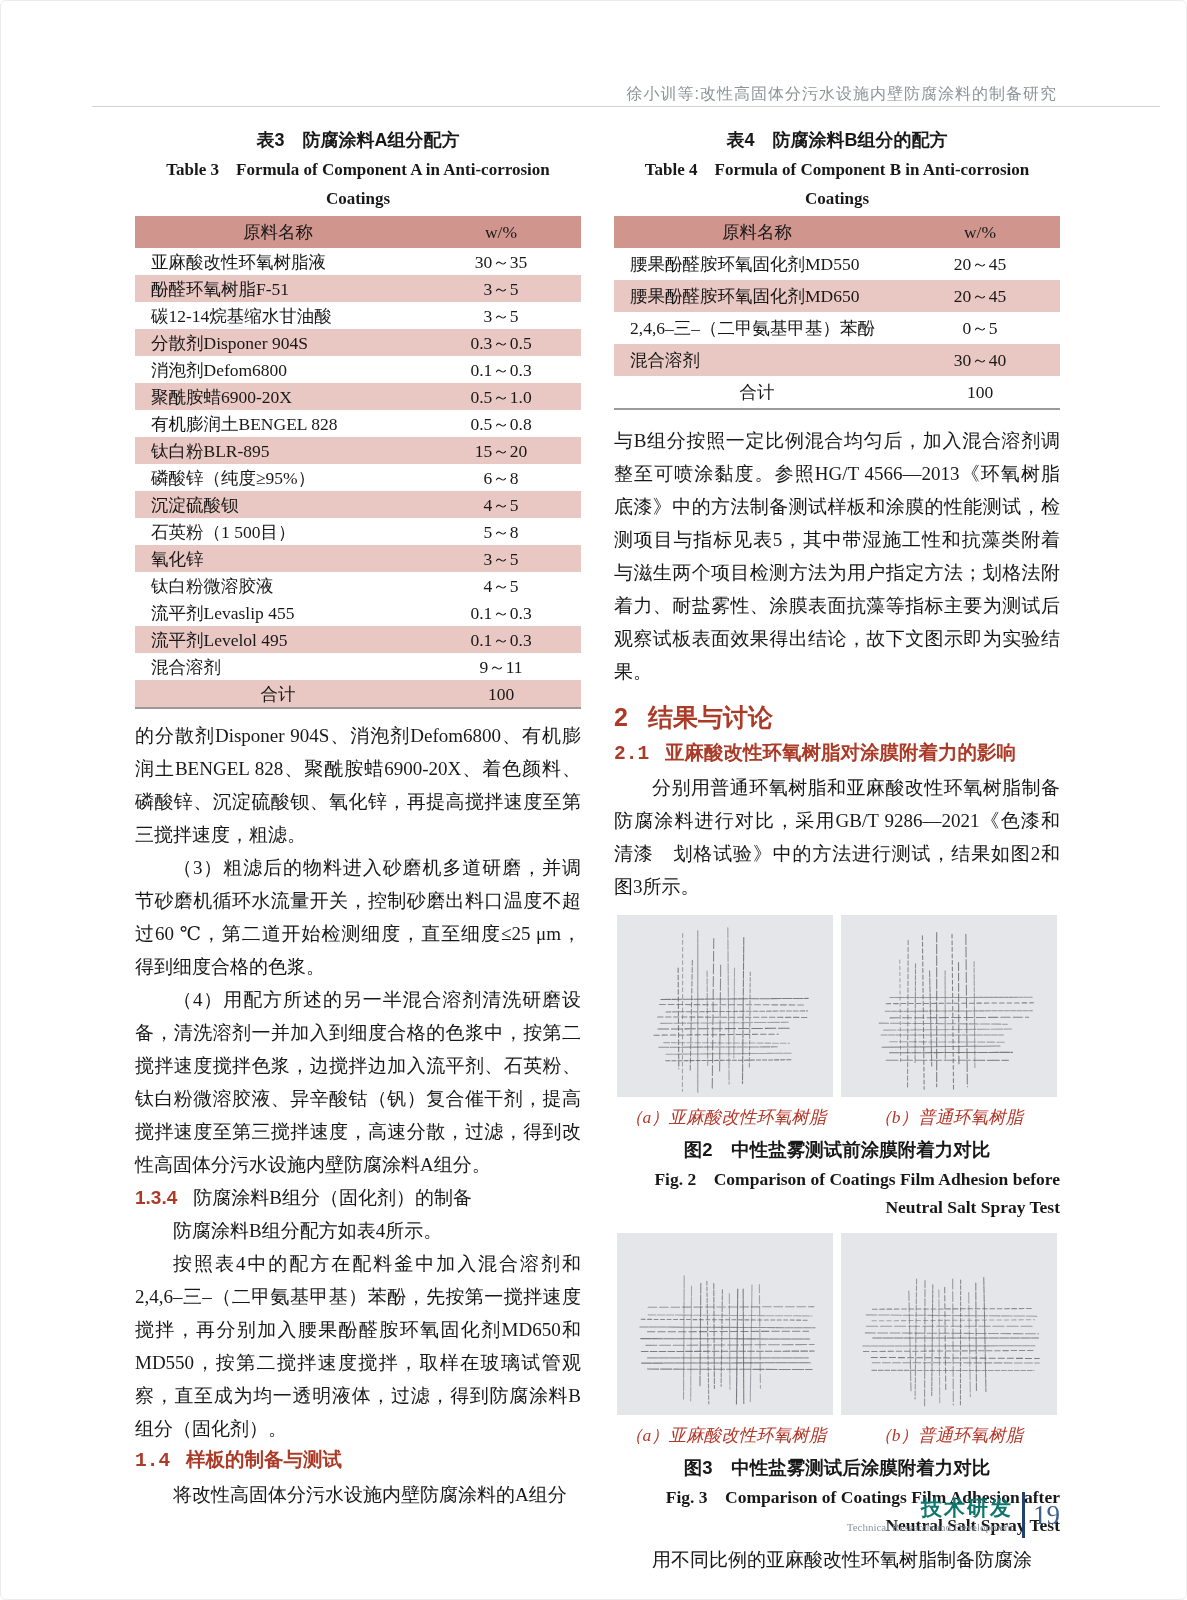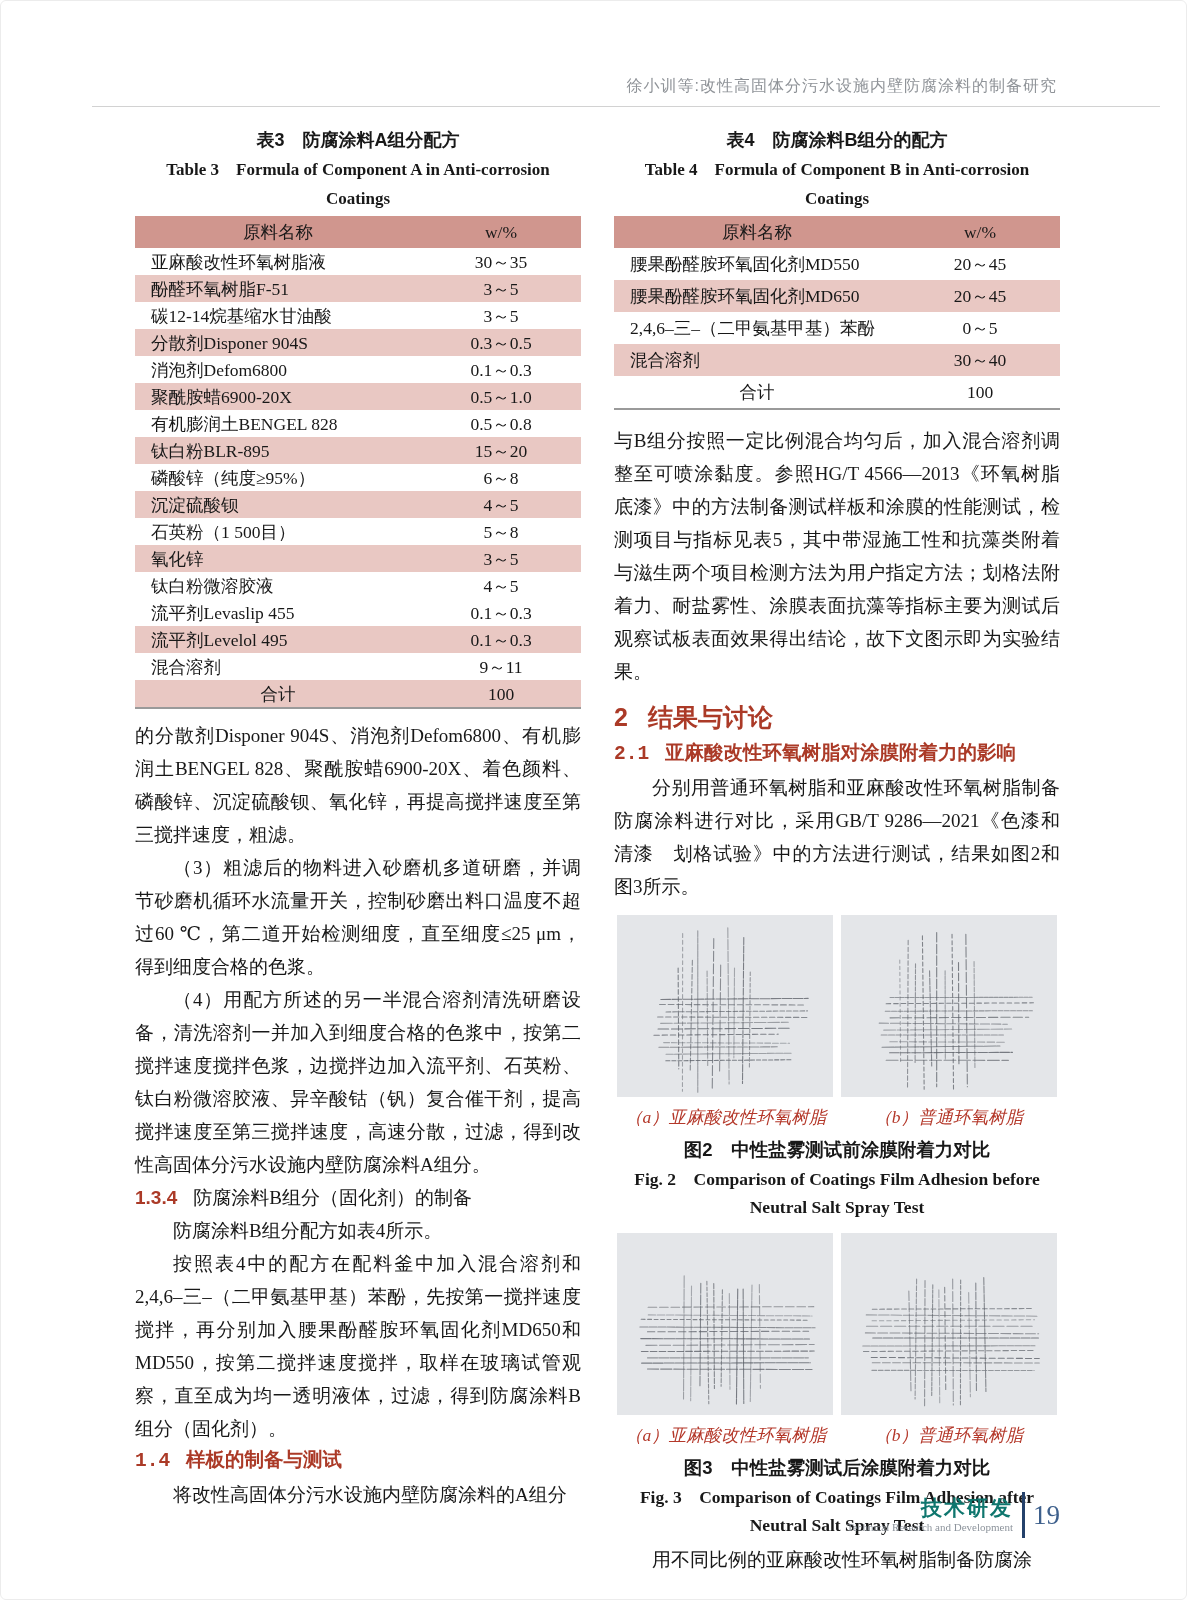--- a/index.html
+++ b/index.html
@@ -5,21 +5,21 @@
   html,body{margin:0;padding:0;}
   body{
     width:1187px;height:1600px;position:relative;background:#ffffff;
     font-family:"Liberation Serif","DejaVu Serif",serif;color:#181818;
     overflow:hidden;
   }
   .page-frame{position:absolute;inset:0;border:1px solid #ececec;border-radius:6px;pointer-events:none;}
 
   
   .running-head{
-    position:absolute;top:76px;right:130px;
+    position:absolute;top:84px;right:130px;
     font-family:"Liberation Sans","DejaVu Sans",sans-serif;
     font-size:16px;color:#8f9398;letter-spacing:1px;
   }
   .head-rule{position:absolute;top:106px;left:92px;width:1068px;height:1px;background:#d2d2d2;}
 
   
   .columns{position:absolute;top:126px;left:135px;width:925px;display:flex;gap:33px;}
   .col{width:446px;}
 
   
@@ -58,21 +58,21 @@
   
   .figure{margin-top:12px;}
   .fig-photos{display:flex;gap:8px;justify-content:center;}
   .photo{width:216px;height:182px;background:#e4e6e9;}
   .photo svg{width:100%;height:100%;display:block;}
   .photo svg line{stroke:#5a5e66;stroke-linecap:round;}
   .fig-sub{display:flex;margin-top:8px;}
   .fig-sub span{flex:1;text-align:center;font-size:17.5px;font-style:italic;color:#b4382a;line-height:24px;}
   .fig-cap-zh{text-align:center;font-family:"Liberation Sans","DejaVu Sans",sans-serif;
     font-weight:bold;font-size:18.5px;line-height:30px;margin-top:6px;}
-  .fig-cap-en{text-align:center;font-weight:bold;font-size:17.5px;line-height:28px;}
+  .fig-cap-en{text-align:right;font-weight:bold;font-size:17.5px;line-height:28px;}
 
   
   .footer{position:absolute;right:127px;bottom:62px;display:flex;align-items:center;}
   .footer-text{text-align:right;margin-right:9px;}
   .footer-zh{font-family:"Liberation Sans","DejaVu Sans",sans-serif;font-weight:bold;
     font-size:21px;color:#0f766e;letter-spacing:2px;line-height:24px;}
   .footer-en{font-size:11px;color:#8d949c;line-height:15px;}
   .footer-bar{width:3px;height:46px;background:#24416b;margin-right:8px;}
   .footer-page{font-size:27px;color:#3e608c;line-height:46px;}
 </style>

